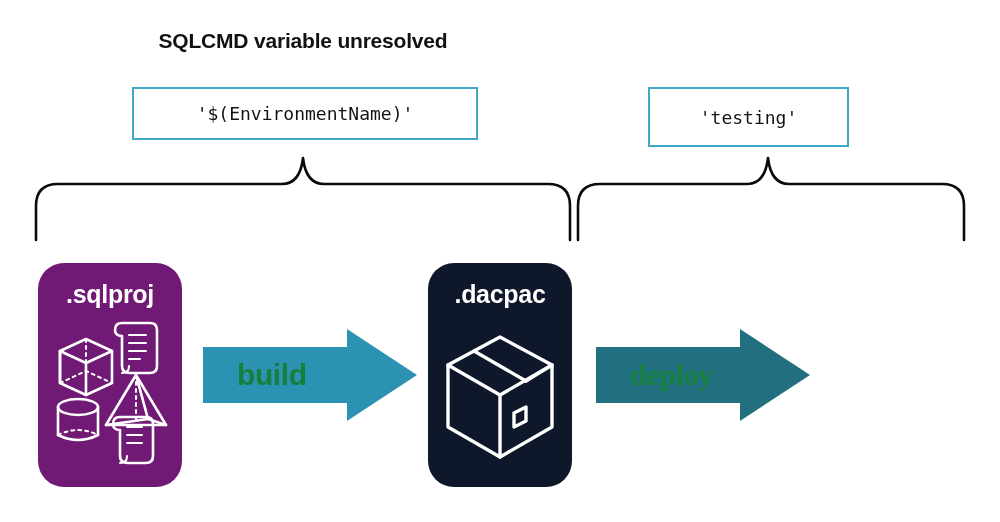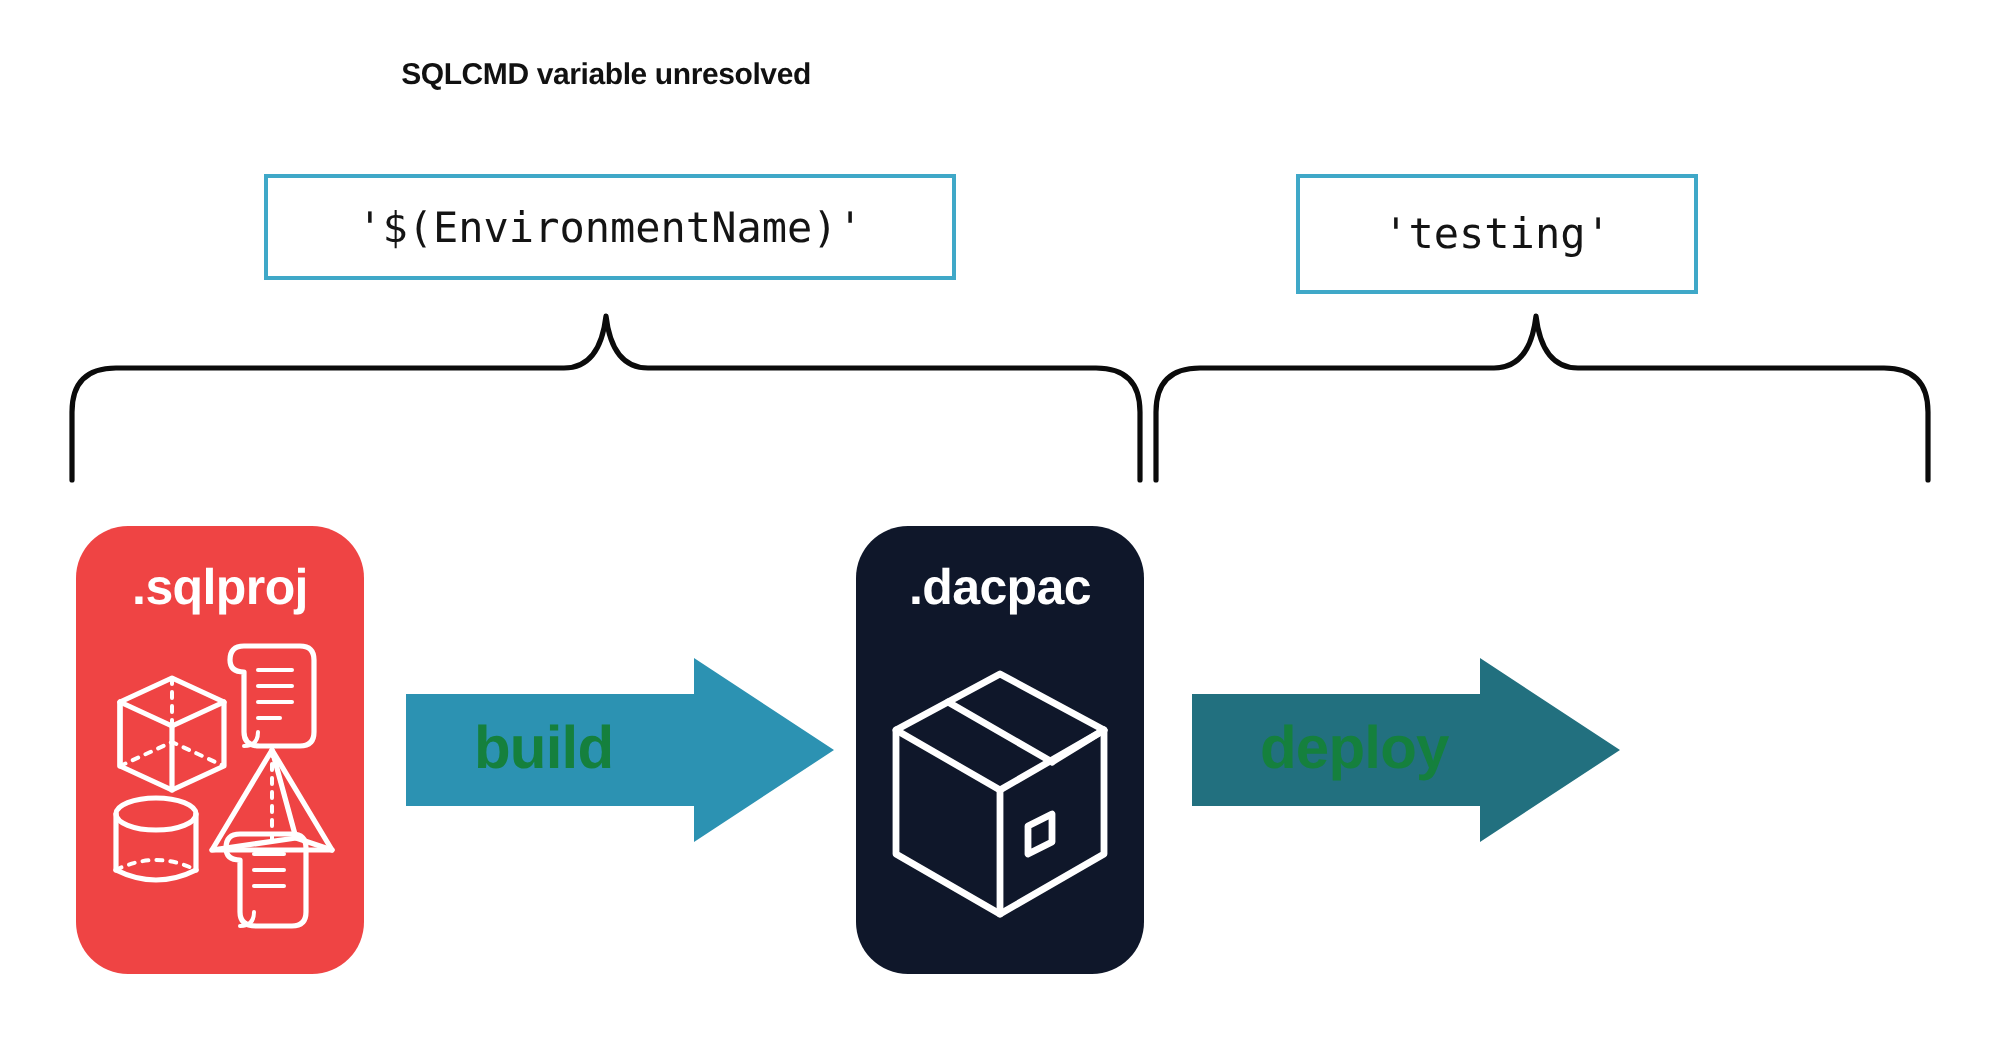--- a/index.html
+++ b/index.html
@@ -9,36 +9,36 @@
     font-family:"Liberation Sans", sans-serif;
     overflow:hidden;
     position:relative;
   }
   #stage{position:absolute;inset:0;width:1000px;height:522px;}
 
   .hdr{
     position:absolute;
     font-weight:bold;
     color:#111111;
-    font-size:15px;
+    font-size:21px;
     letter-spacing:-0.2px;
     text-align:center;
     white-space:nowrap;
   }
   #hdr-left{left:0;width:606px;top:29px;}
   #hdr-right{left:578px;width:390px;top:29px;}
 
   .valbox{
     position:absolute;
     border:2px solid #3FA8C8;
     background:#ffffff;
     box-sizing:border-box;
     display:flex;align-items:center;justify-content:center;
     font-family:"DejaVu Sans Mono","Liberation Mono",monospace;
-    font-size:21px;
+    font-size:18px;
     color:#141414;
     letter-spacing:0px;
   }
   #box-left{left:132px;top:87px;width:346px;height:53px;}
   #box-right{left:648px;top:87px;width:201px;height:60px;}
 
   .braceholder{position:absolute;left:0;top:140px;width:1000px;height:110px;}
 
   .card{
     position:absolute;
@@ -47,32 +47,32 @@
   }
   .card-title{
     position:absolute;
     left:0;right:0;
     text-align:center;
     color:#ffffff;
     font-weight:bold;
     font-size:25px;
     letter-spacing:-0.3px;
   }
-  #card-sqlproj{left:38px;top:263px;width:144px;height:224px;background:#ef4444;}
+  #card-sqlproj{left:38px;top:263px;width:144px;height:224px;background:#701a75;}
   #card-sqlproj .card-title{top:17px;}
   #card-dacpac{left:428px;top:263px;width:144px;height:224px;background:#0f172a;}
   #card-dacpac .card-title{top:17px;}
   #card-database{left:818px;top:263px;width:144px;height:224px;background:#22707F;}
   #card-database .card-title{top:17px;}
 
   .card-art{position:absolute;left:0;top:46px;width:100%;height:170px;}
 
   .arrow{position:absolute;}
   #arrow-build{left:203px;top:329px;width:214px;height:92px;}
-  #arrow-deploy{left:596px;top:329px;width:214px;height:92px;}
+  #arrow-deploy{left:596px;top:329px;width:214px;height:92px;font-family:Liberation Serif, serif;}
   .arrow-label{
     position:absolute;
     top:0;left:0;width:100%;height:100%;
     display:flex;align-items:center;
     padding-left:34px;
     box-sizing:border-box;
     color:#15803d;
     font-weight:bold;
     font-size:30px;
     letter-spacing:-0.4px;

